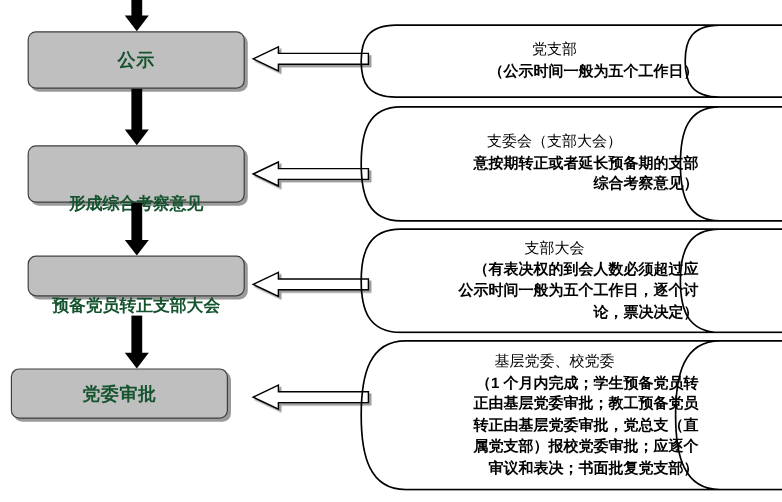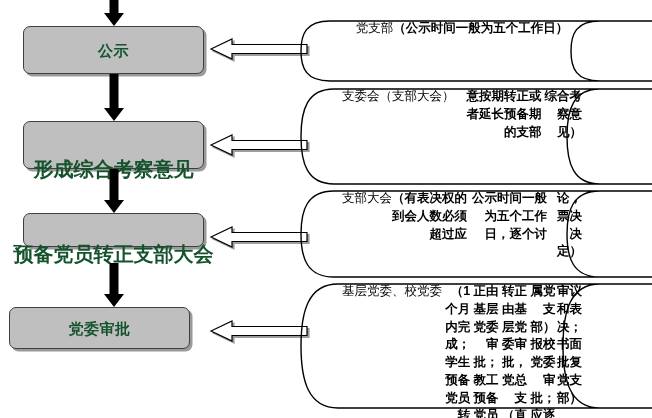--- a/index.html
+++ b/index.html
@@ -29,21 +29,21 @@
     justify-content: center;
   }
   .proc-label {
     font-size: 15px;
     font-weight: bold;
     color: #14532d;
     letter-spacing: 0.5px;
     white-space: nowrap;
     line-height: 1;
   }
-  .proc-label.small { font-size: 20px; letter-spacing: 0px; margin-top: 48px; }
+  .proc-label.small { font-size: 14px; letter-spacing: 0px; margin-top: 48px; }
 
   
   .v-arrow { position: absolute; }
   .v-arrow .shaft {
     position: absolute;
     left: 50%;
     top: 0;
     transform: translateX(-50%);
     width: 9px;
     background: #000000;
@@ -72,20 +72,21 @@
   }
   .banner svg { display: block; position: absolute; left: 0; top: 0; }
   .banner-text {
     position: absolute;
     box-sizing: border-box;
     left: 42px;
     right: 78px;
     top: 0;
     height: 100%;
     display: flex;
+    flex-direction: column;
     justify-content: center;
     color: #000000;
     font-size: 12.5px;
     line-height: 1.42;
   }
   .banner-title {
     text-align: center;
     white-space: nowrap;
   }
   .banner-body {

